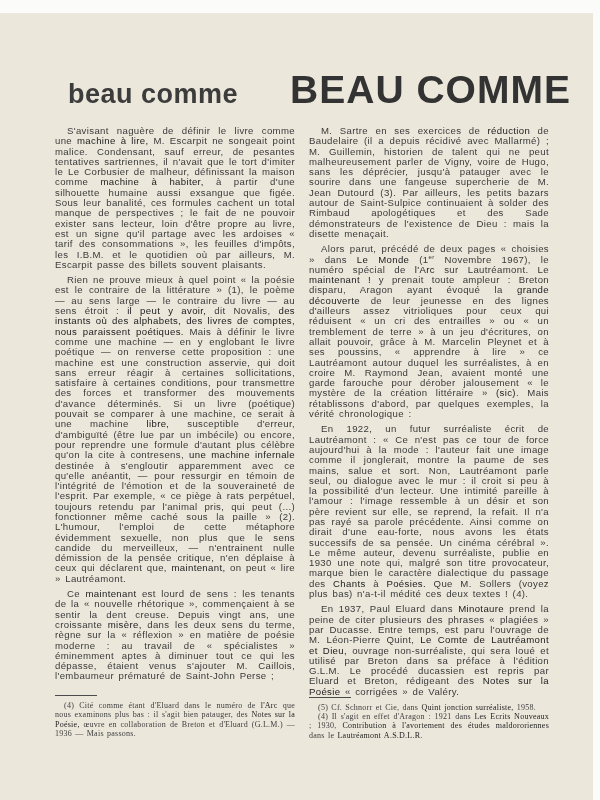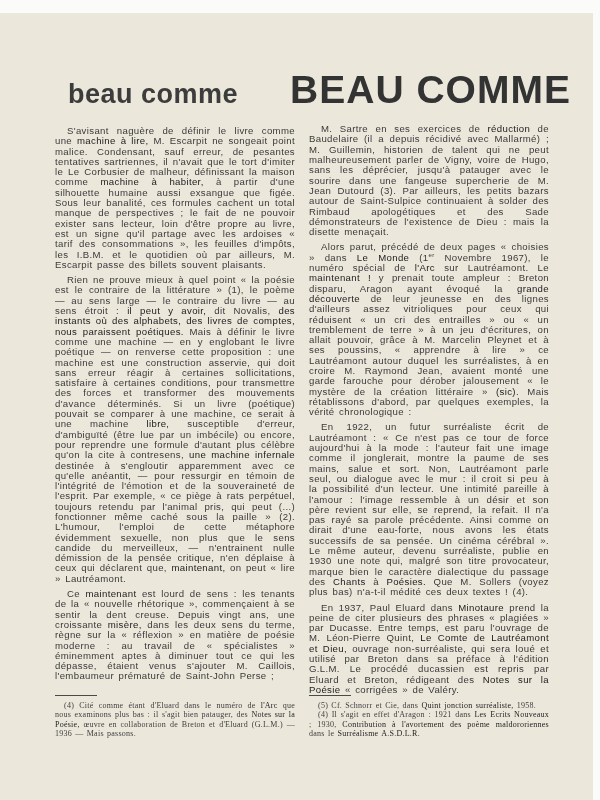--- a/index.html
+++ b/index.html
@@ -22,21 +22,21 @@
   .t-large{
     font-weight:bold;font-size:39px;letter-spacing:1px;color:#333;
     margin-left:52px;
   }
 
   .columns{
     position:absolute;top:126px;left:55px;width:494px;height:612px;
     display:flex;gap:14px;
   }
   .col{
-    width:240px;display:flex;flex-direction:column;justify-content:flex-end;
+    width:240px;display:flex;flex-direction:column;
   }
   .para{
     margin:0;
     font-size:9.6px;line-height:10.3px;
     letter-spacing:0.35px;word-spacing:1.5px;
     text-align:justify;text-indent:12px;
     color:#3a3a3a;
   }
   .para + .para{margin-top:5px;}
   .b{font-weight:normal;color:#222;}
@@ -82,17 +82,17 @@
     <div>
         <p class="para"><span>M. Sartre en ses exercices de </span><span class="b">réduction</span><span> de Baudelaire (il a depuis récidivé avec Mallarmé) ; M. Guillemin, historien de talent qui ne peut malheureusement parler de Vigny, voire de Hugo, sans les déprécier, jusqu'à patauger avec le sourire dans une fangeuse supercherie de M. Jean Dutourd (3). Par ailleurs, les petits bazars autour de Saint-Sulpice continuaient à solder des Rimbaud apologétiques et des Sade démonstrateurs de l'existence de Dieu : mais la disette menaçait.</span></p>
         <p class="para"><span>Alors parut, précédé de deux pages « choisies » dans </span><span class="b">Le Monde</span><span> (1</span><sup>er</sup><span> Novembre 1967), le numéro spécial de </span><span class="b">l'Arc</span><span> sur Lautréamont. Le </span><span class="b">maintenant !</span><span> y prenait toute ampleur : Breton disparu, Aragon ayant évoqué la </span><span class="b">grande découverte</span><span> de leur jeunesse en des lignes d'ailleurs assez vitrioliques pour ceux qui réduisent « un cri des entrailles » ou « un tremblement de terre » à un jeu d'écritures, on allait pouvoir, grâce à M. Marcelin Pleynet et à ses poussins, « apprendre à lire » ce Lautréamont autour duquel les surréalistes, à en croire M. Raymond Jean, avaient monté une garde farouche pour dérober jalousement « le mystère de la création littéraire » </span><span class="b">(sic)</span><span>. Mais rétablissons d'abord, par quelques exemples, la vérité chronologique :</span></p>
         <p class="para"><span>En 1922, un futur surréaliste écrit de Lautréamont : « Ce n'est pas ce tour de force aujourd'hui à la mode : l'auteur fait une image comme il jonglerait, montre la paume de ses mains, salue et sort. Non, Lautréamont parle seul, ou dialogue avec le mur : il croit si peu à la possibilité d'un lecteur. Une intimité pareille à l'amour : l'image ressemble à un désir et son père revient sur elle, se reprend, la refait. Il n'a pas rayé sa parole précédente. Ainsi comme on dirait d'une eau-forte, nous avons les états successifs de sa pensée. Un cinéma cérébral ». Le même auteur, devenu surréaliste, publie en 1930 une note qui, malgré son titre provocateur, marque bien le caractère dialectique du passage des </span><span class="b">Chants</span><span> à </span><span class="b">Poésies.</span><span> Que M. Sollers (voyez plus bas) n'a-t-il médité ces deux textes ! (4).</span></p>
         <p class="para"><span>En 1937, Paul Eluard dans </span><span class="b">Minotaure</span><span> prend la peine de citer plusieurs des phrases « plagiées » par Ducasse. Entre temps, est paru l'ouvrage de M. Léon-Pierre Quint, </span><span class="b">Le Comte de Lautréamont et Dieu,</span><span> ouvrage non-surréaliste, qui sera loué et utilisé par Breton dans sa préface à l'édition G.L.M. Le procédé ducassien est repris par Eluard et Breton, rédigeant des </span><span class="b">Notes sur la Poésie</span><span> « corrigées » de Valéry.</span></p>
       </div>
     <div class="fn-block">
       <div class="fn-rule"></div>
       <div>
           <p class="footnote"><span>(5) Cf. Schnorr et Cie, dans </span><span class="b">Quint jonction surréaliste,</span><span> 1958.</span></p>
-          <p class="footnote"><span>(4) Il s'agit en effet d'Aragon : 1921 dans </span><span class="b">Les Ecrits Nouveaux</span><span> ; 1930, </span><span class="b">Contribution à l'avortement des poème maldororiennes</span><span> dans le </span><span class="b">Surréalisme A.S.D.L.R.</span></p>
+          <p class="footnote"><span>(4) Il s'agit en effet d'Aragon : 1921 dans </span><span class="b">Les Ecrits Nouveaux</span><span> ; 1930, </span><span class="b">Contribution à l'avortement des études maldororiennes</span><span> dans le </span><span class="b">Lautréamont A.S.D.L.R.</span></p>
         </div>
     </div>
   </section>
 </main>
 
 </body></html>

